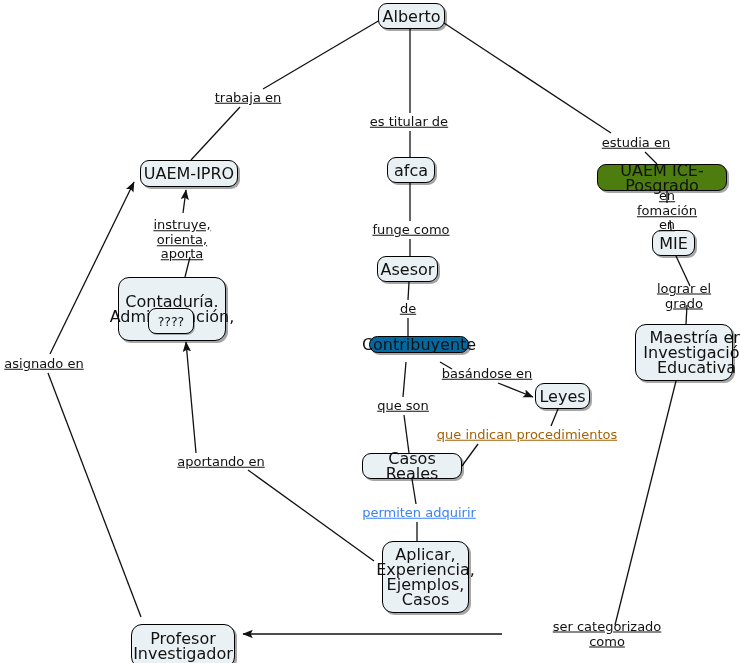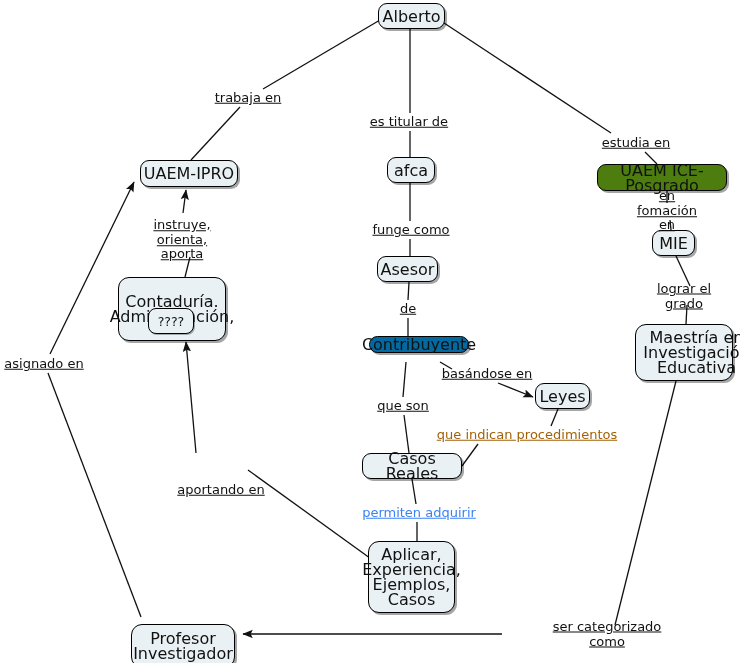--- a/index.html
+++ b/index.html
@@ -112,21 +112,21 @@
       <div class="node small" style="left: 378px; top: 3px; width: 67px; height: 26px; background: rgb(234, 241, 244); border-color: rgb(0, 0, 0); color: rgb(17, 17, 17);"><span>Alberto</span></div>
       <div class="node small" style="left: 140px; top: 160px; width: 98px; height: 27px; background: rgb(234, 241, 244); border-color: rgb(0, 0, 0); color: rgb(17, 17, 17);"><span>UAEM-IPRO</span></div>
       <div class="node" style="left: 118px; top: 277px; width: 108px; height: 64px; background: rgb(234, 241, 244); border-color: rgb(0, 0, 0); color: rgb(17, 17, 17);"><span>Contaduría.
 Administración,</span></div>
       <div class="node small tiny" style="left: 148px; top: 308px; width: 46px; height: 26px; background: rgb(234, 241, 244); border-color: rgb(0, 0, 0); color: rgb(17, 17, 17);"><span>????</span></div>
       <div class="node small" style="left: 387px; top: 157px; width: 48px; height: 26px; background: rgb(234, 241, 244); border-color: rgb(0, 0, 0); color: rgb(17, 17, 17);"><span>afca</span></div>
       <div class="node small" style="left: 377px; top: 256px; width: 61px; height: 26px; background: rgb(234, 241, 244); border-color: rgb(0, 0, 0); color: rgb(17, 17, 17);"><span>Asesor</span></div>
       <div class="node small" style="left: 357px; top: 336px; width: 100px; height: 17px; background: #0369a1; border-color: rgb(0, 0, 0); color: rgb(17, 17, 17); margin-left: 12px;"><span>Contribuyente</span></div>
       <div class="node small" style="left: 362px; top: 453px; width: 100px; height: 26px; background: rgb(234, 241, 244); border-color: rgb(0, 0, 0); color: rgb(17, 17, 17);"><span>Casos Reales</span></div>
       <div class="node small" style="left: 535px; top: 383px; width: 55px; height: 26px; background: rgb(234, 241, 244); border-color: rgb(0, 0, 0); color: rgb(17, 17, 17);"><span>Leyes</span></div>
-      <div class="node" style="left: 368px; top: 541px; width: 87px; height: 72px; background: rgb(234, 241, 244); border-color: rgb(0, 0, 0); color: rgb(17, 17, 17); align-items: center;"><span>Aplicar,
+      <div class="node" style="left: 382px; top: 541px; width: 87px; height: 72px; background: rgb(234, 241, 244); border-color: rgb(0, 0, 0); color: rgb(17, 17, 17); align-items: center;"><span>Aplicar,
 Experiencia,
 Ejemplos,
 Casos</span></div>
       <div class="node" style="left: 131px; top: 624px; width: 104px; height: 44px; background: rgb(234, 241, 244); border-color: rgb(0, 0, 0); color: rgb(17, 17, 17);"><span>Profesor
 Investigador</span></div>
       <div class="node small" style="left: 597px; top: 164px; width: 130px; height: 27px; background: #4d7c0f; border-color: rgb(0, 0, 0); color: rgb(17, 17, 17);"><span>UAEM ICE-Posgrado</span></div>
       <div class="node small" style="left: 652px; top: 230px; width: 43px; height: 26px; background: rgb(234, 241, 244); border-color: rgb(0, 0, 0); color: rgb(17, 17, 17);"><span>MIE</span></div>
       <div class="node" style="left: 635px; top: 324px; width: 98px; height: 57px; background: rgb(234, 241, 244); border-color: rgb(0, 0, 0); color: rgb(17, 17, 17); padding-left: 25px;"><span>Maestría en
 Investigación
 Educativa</span></div>
@@ -137,20 +137,20 @@
       <div class="edge-label" style="left: 636px; top: 143px; color: rgb(17, 17, 17);">estudia en</div>
       <div class="edge-label" style="left: 182px; top: 224px; color: rgb(17, 17, 17); margin-top: 16px;">instruye,
 orienta,
 aporta</div>
       <div class="edge-label" style="left: 411px; top: 230px; color: rgb(17, 17, 17);">funge como</div>
       <div class="edge-label" style="left: 408px; top: 309px; color: rgb(17, 17, 17); text-align: center;">de</div>
       <div class="edge-label" style="left: 487px; top: 374px; color: rgb(17, 17, 17);">basándose en</div>
       <div class="edge-label" style="left: 403px; top: 406px; color: rgb(17, 17, 17);">que son</div>
       <div class="edge-label" style="left: 527px; top: 435px; color: #a16207;">que indican procedimientos</div>
       <div class="edge-label" style="left: 419px; top: 513px; color: #3b82f6;">permiten adquirir</div>
-      <div class="edge-label" style="left: 221px; top: 462px; color: rgb(17, 17, 17); margin-top: 28px;">aportando en</div>
+      <div class="edge-label" style="left: 221px; top: 462px; color: rgb(17, 17, 17);">aportando en</div>
       <div class="edge-label" style="left: 44px; top: 364px; color: rgb(17, 17, 17);">asignado en</div>
       <div class="edge-label" style="left: 667px; top: 211px; color: rgb(17, 17, 17);">en fomación en</div>
       <div class="edge-label" style="left: 684px; top: 296px; color: rgb(17, 17, 17);">lograr el grado</div>
       <div class="edge-label" style="left: 607px; top: 634px; color: rgb(17, 17, 17);">ser categorizado como</div>
     </div>
 
 </div>
 
 </body></html>

